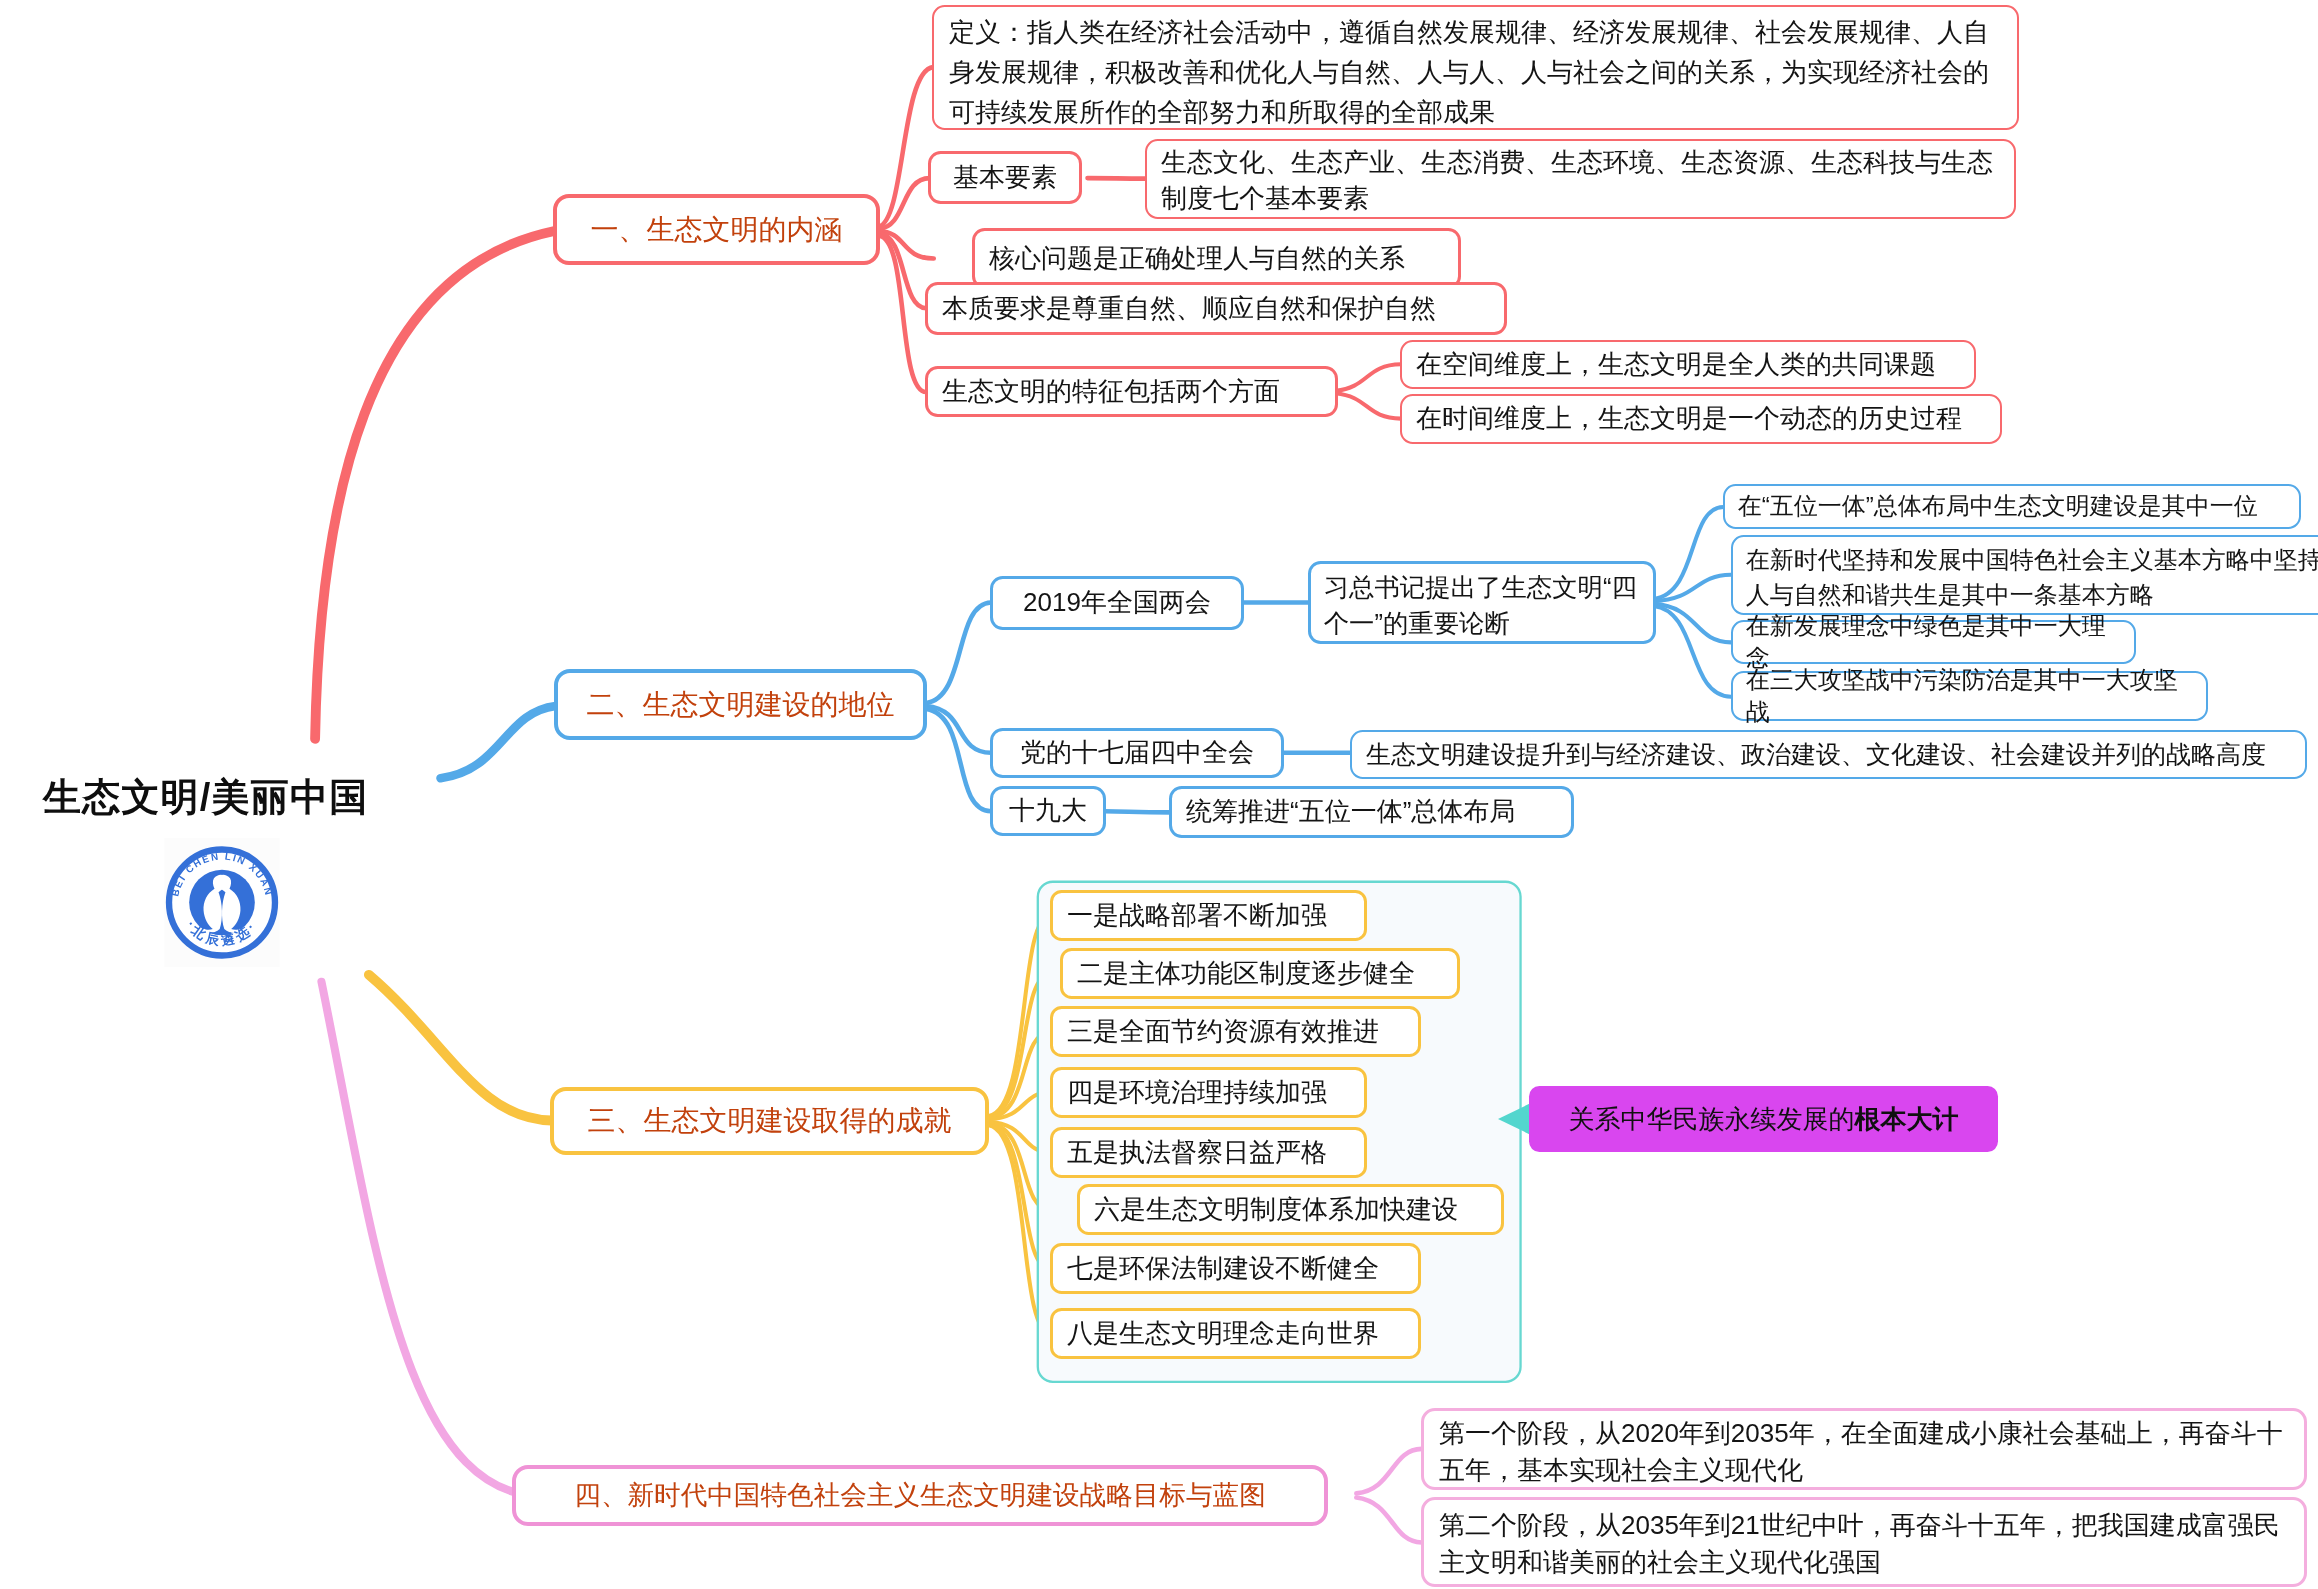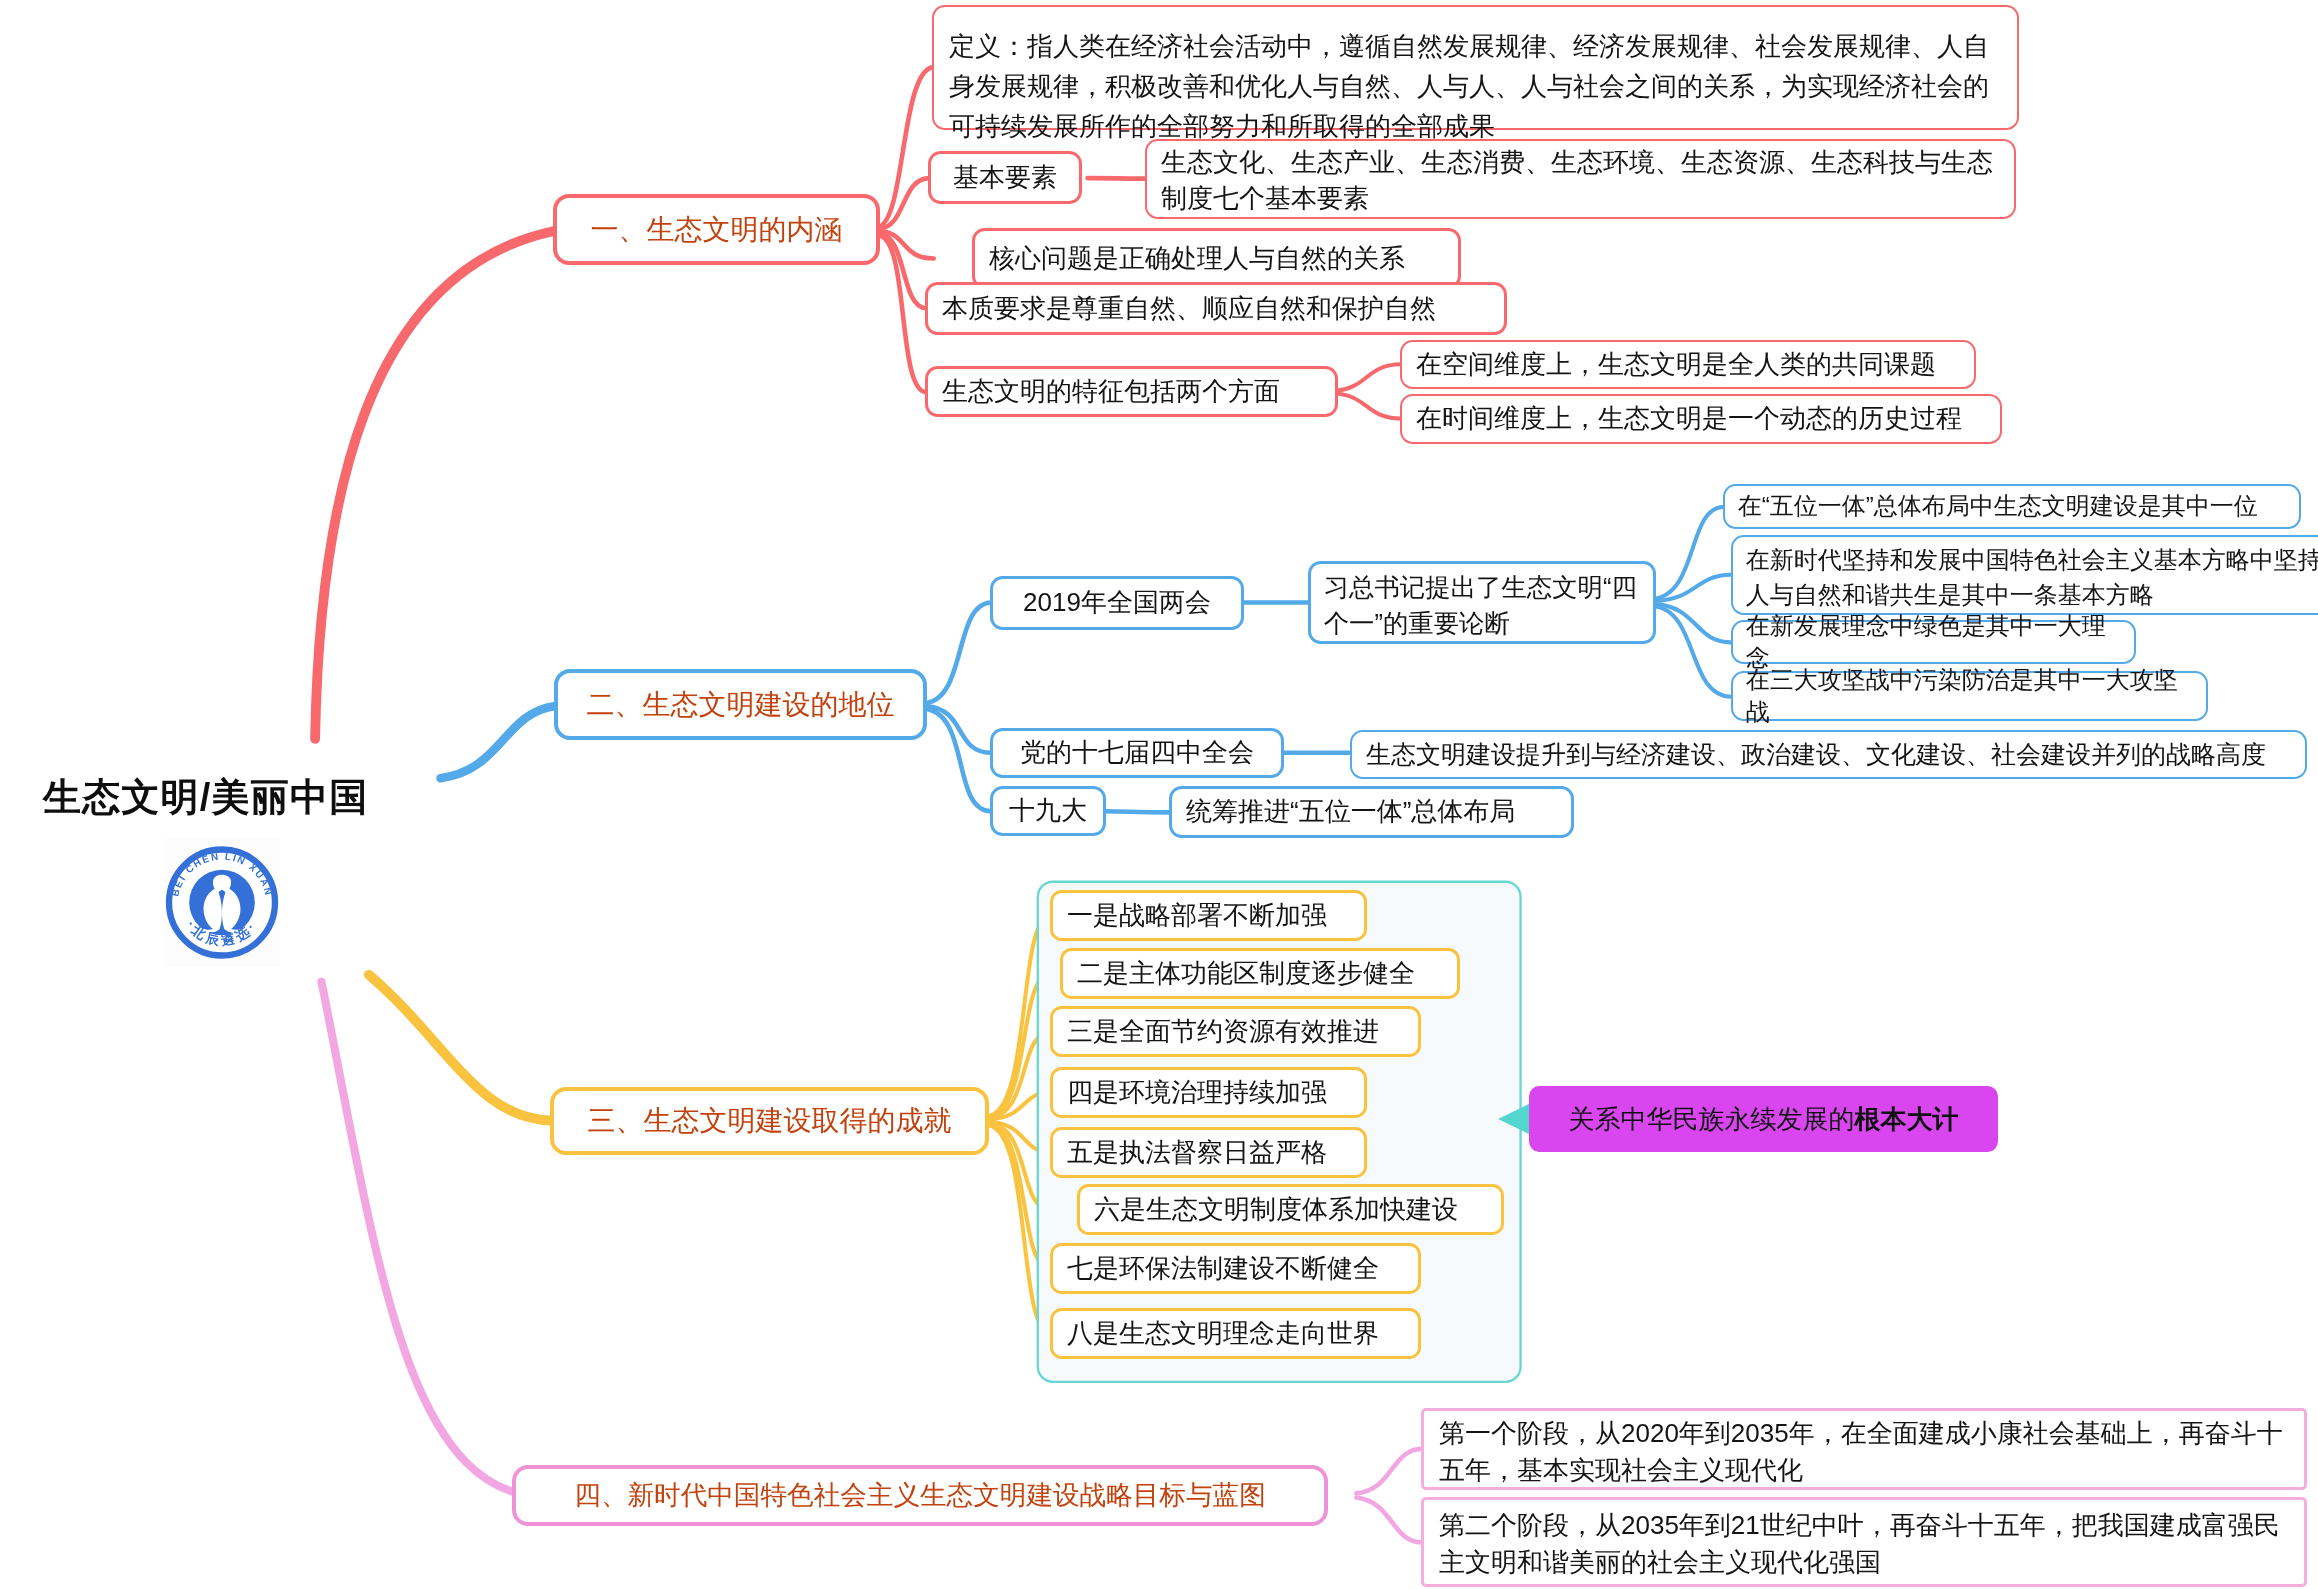--- a/index.html
+++ b/index.html
@@ -8,21 +8,21 @@
   svg.wires{position:absolute;left:0;top:0;z-index:1;}
   .box{position:absolute;z-index:3;background:#ffffff;box-sizing:border-box;
        display:flex;align-items:center;justify-content:flex-start;
        font-size:26px;line-height:1.35;color:#141414;padding:0 14px;}
   .box.center{justify-content:center;text-align:center;}
   .node{border:4.6px solid #f8696d;border-radius:16px;font-size:28px;color:#c2410c;
         justify-content:center;text-align:left;font-weight:500;}
   .leaf-red{border:3.5px solid #f8696d;border-radius:12.7px;}
   .leaf-blue{border:3.5px solid #54a9e8;border-radius:12.7px;}
   .leaf-yellow{border:3.5px solid #f9c340;border-radius:11.6px;}
-  .leaf-pink{border:3.5px solid #f4aede;border-radius:5px;}
+  .leaf-pink{border:3.5px solid #f4aede;border-radius:14px;}
   .multiline{display:block;padding:4.6px 15px;}
   .root-title{position:absolute;left:43px;top:772px;z-index:3;font-size:38px;
               font-weight:600;color:#0e0e0e;letter-spacing:1.2px;}
   .callout{position:absolute;left:1529px;top:1086px;width:469px;height:66px;z-index:4;
            background:#d946ef;border-radius:10.4px;display:flex;align-items:center;
            justify-content:center;font-size:26px;color:#101010;}
   .callout b{font-weight:700;}
   .callout-tail{position:absolute;left:1498px;top:1102px;width:0;height:0;z-index:4;
            border-top:17px solid transparent;border-bottom:17px solid transparent;
            border-right:35px solid #53d6ce;}
@@ -101,21 +101,21 @@
     <text font-size="17" font-weight="700" fill="#3470d8" letter-spacing="3">
       <textPath href="#arcTop" startOffset="50%" text-anchor="middle">BEI CHEN LIN XUAN</textPath>
     </text>
     <text font-size="24" font-weight="700" fill="#3470d8" letter-spacing="6">
       <textPath href="#arcBottom" startOffset="50%" text-anchor="middle">·北辰遴选·</textPath>
     </text>
   </svg>
 </div>
 
 <div class="box node" style="left:553px;top:194px;width:327px;height:71px;">一、生态文明的内涵</div>
-<div class="box leaf-red multiline" style="left:932px;top:4.6px;width:1087px;height:125px;font-size:26px;line-height:40px;padding:19px 15px;border-width:2.9px;">定义：指人类在经济社会活动中，遵循自然发展规律、经济发展规律、社会发展规律、人自身发展规律，积极改善和优化人与自然、人与人、人与社会之间的关系，为实现经济社会的可持续发展所作的全部努力和所取得的全部成果</div>
+<div class="box leaf-red multiline" style="left:932px;top:4.6px;width:1087px;height:125px;font-size:26px;line-height:40px;padding:5px 15px;border-width:2.9px;">定义：指人类在经济社会活动中，遵循自然发展规律、经济发展规律、社会发展规律、人自身发展规律，积极改善和优化人与自然、人与人、人与社会之间的关系，为实现经济社会的可持续发展所作的全部努力和所取得的全部成果</div>
 <div class="box leaf-red center" style="left:928px;top:151px;width:154px;height:53px;">基本要素</div>
 <div class="box leaf-red multiline" style="left:1145px;top:139px;width:871px;height:80px;line-height:36px;padding:2.9px 14px;border-width:2.9px;">生态文化、生态产业、生态消费、生态环境、生态资源、生态科技与生态制度七个基本要素</div>
 <div class="box leaf-red" style="left:932px;top:228px;width:489px;height:61px;margin-left:40px;">核心问题是正确处理人与自然的关系</div>
 <div class="box leaf-red" style="left:925px;top:282px;width:582px;height:53px;">本质要求是尊重自然、顺应自然和保护自然</div>
 <div class="box leaf-red" style="left:925px;top:366px;width:413px;height:51px;">生态文明的特征包括两个方面</div>
 <div class="box leaf-red" style="left:1400px;top:340px;width:576px;height:49px;border-width:2.9px;">在空间维度上，生态文明是全人类的共同课题</div>
 <div class="box leaf-red" style="left:1400px;top:394px;width:602px;height:50px;border-width:2.9px;">在时间维度上，生态文明是一个动态的历史过程</div>
 
 <div class="box node" style="left:554px;top:669px;width:373px;height:71px;border-color:#54a9e8;">二、生态文明建设的地位</div>
 <div class="box leaf-blue center" style="left:990px;top:576px;width:254px;height:54px;">2019年全国两会</div>

